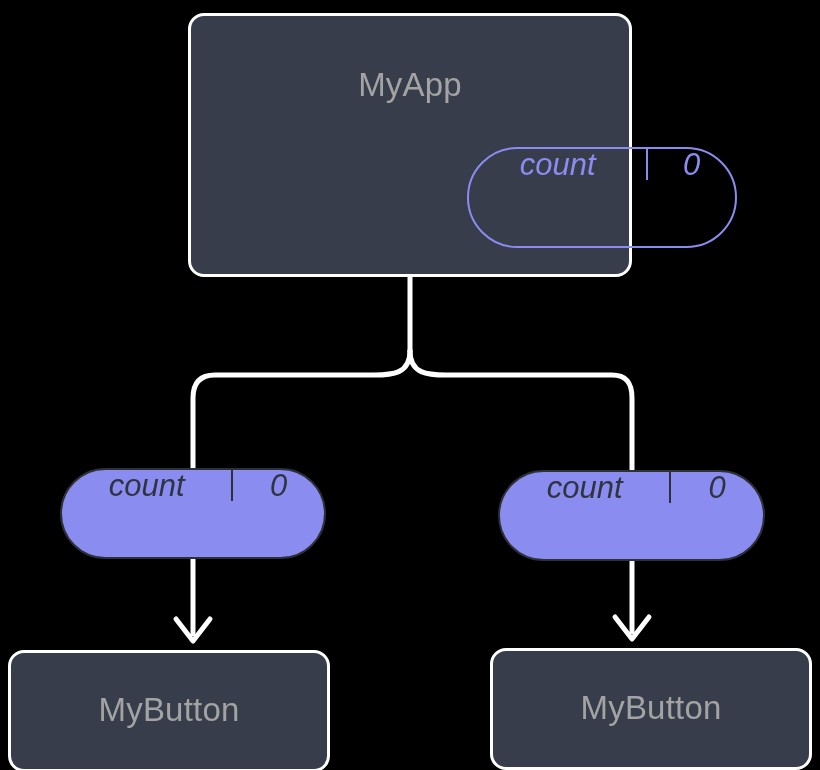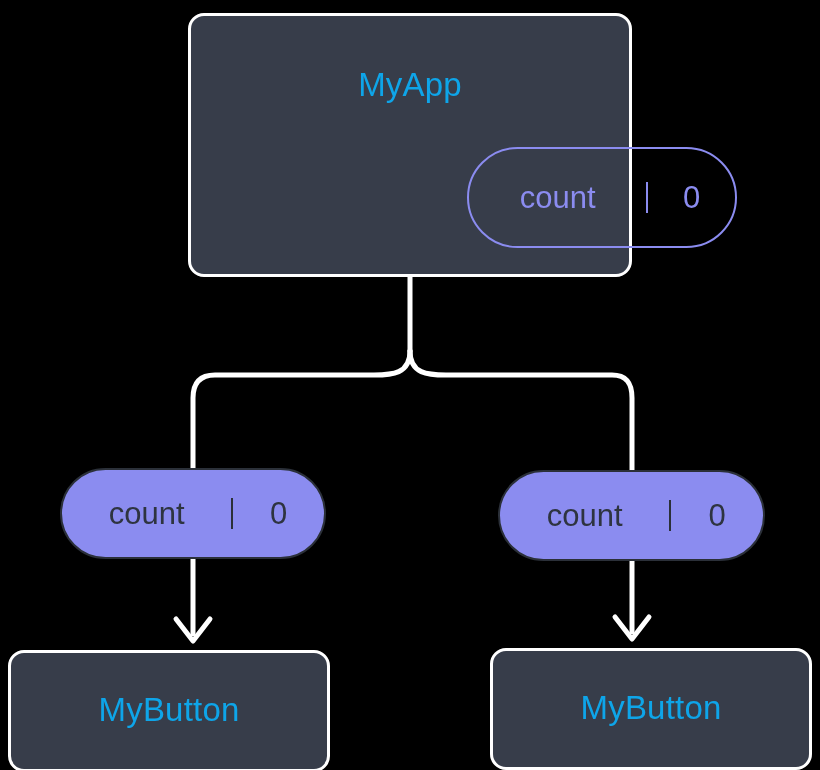--- a/index.html
+++ b/index.html
@@ -33,21 +33,21 @@
     position: absolute;
     box-sizing: border-box;
     background: #373d4a;
     border: 3px solid #ffffff;
     border-radius: 16px;
     display: flex;
     flex-direction: column;
     align-items: center;
   }
   .comp-title {
-    color: #0ea5e9;
+    color: #a3a3a3;
     font-size: 33px;
     line-height: 1;
     letter-spacing: 0.2px;
     white-space: nowrap;
   }
 
   #node-myapp {
     left: 188px;
     top: 13px;
     width: 444px;
@@ -82,23 +82,24 @@
   }
   .leaf-box .comp-title {
     margin-top: -4px;
   }
 
   
   .pill {
     position: absolute;
     box-sizing: border-box;
     display: flex;
-    align-items: center;
+    align-items: flex-start;
     border-radius: 999px;
     overflow: hidden;
+    font-style: italic;
   }
   .pill .pill-key,
   .pill .pill-val {
     display: flex;
     align-items: center;
     justify-content: center;
     font-size: 31px;
     line-height: 1;
     white-space: nowrap;
     box-sizing: border-box;

